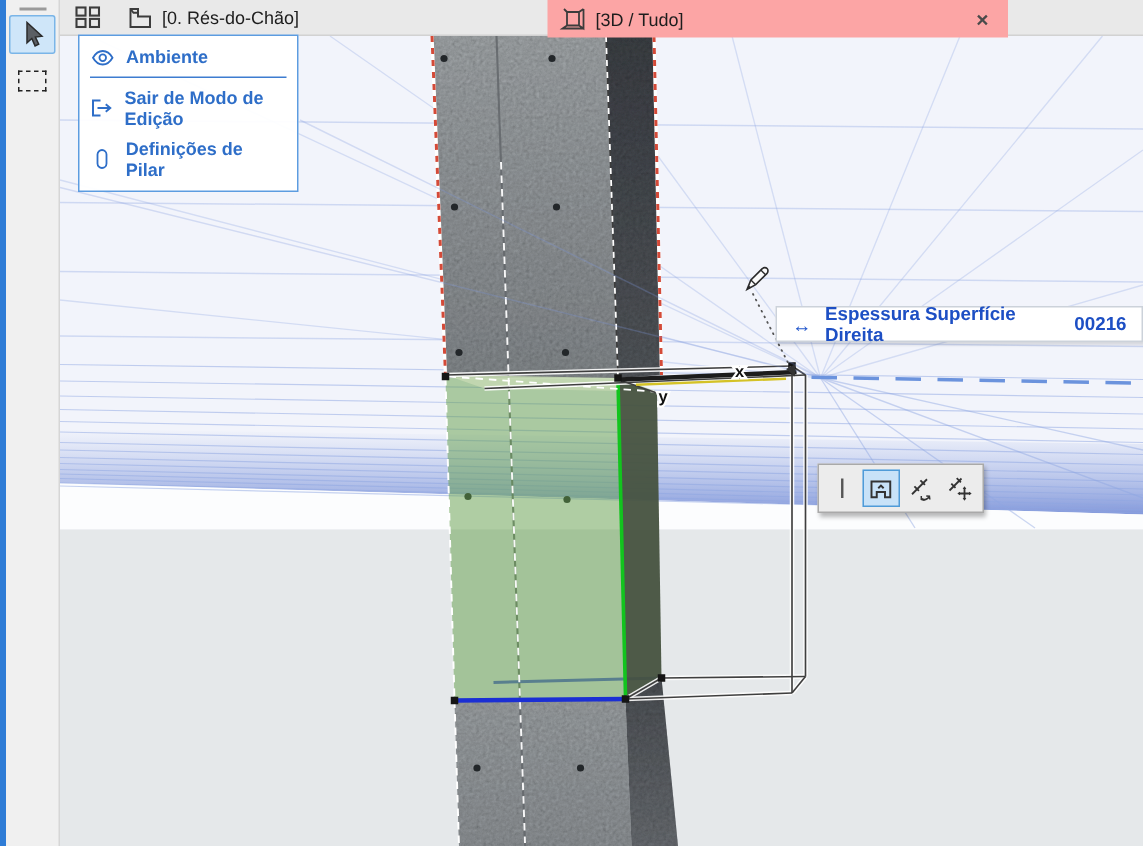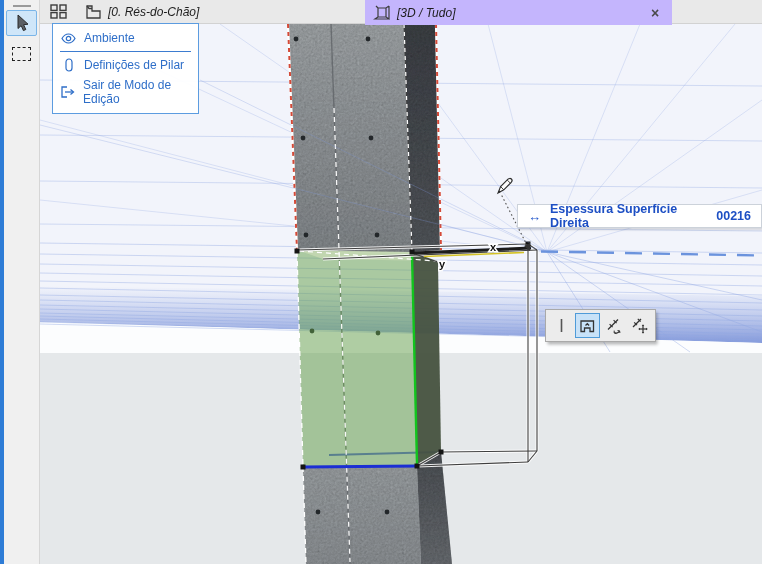--- a/index.html
+++ b/index.html
@@ -13,33 +13,33 @@
   .toolbox .accent{position:absolute;left:0;top:0;width:4px;height:564px;background:#2e7cd6;}
   .toolbox .handle{position:absolute;left:13px;top:5px;width:18px;height:2px;background:#9a9a9a;}
   .tool-btn{position:absolute;left:6px;width:31px;height:26px;background:transparent;border:1px solid transparent;
             border-radius:2px;display:flex;align-items:center;justify-content:center;padding:0;box-sizing:border-box;}
   .tool-btn.active{background:#cfe6f9;border-color:#7ab5e8;}
   .tool-select{top:10px;}
   .tool-marquee{top:41px;}
   .marquee-glyph{width:19px;height:14px;border:1.4px dashed #222;box-sizing:border-box;background:transparent;}
   
   .tabbar{position:absolute;left:40px;top:0;width:722px;height:24px;background:#e9e9e9;display:flex;
-          z-index:20;border-bottom:1px solid #d2d2d2;box-sizing:border-box;font-style:italic;}
+          z-index:20;border-bottom:1px solid #d2d2d2;box-sizing:border-box;}
   .quadbtn{width:37px;display:flex;align-items:center;justify-content:center;}
   .tab{display:flex;align-items:center;font-size:12px;color:#1d1d1d;box-sizing:border-box;white-space:nowrap;}
   .tab .ticon{margin:0 6px 0 8px;display:flex;align-items:center;}
   .tab-floor{width:288px;}
-  .tab-active{width:307px;background:#c4b5fd;height:25px;justify-content:space-between;}
+  .tab-active{width:307px;background:#fca5a5;height:25px;justify-content:space-between;}
   .tab-active .close{margin-left:auto;margin-right:13px;color:#4a4a4a;font-size:14px;line-height:14px;
                      font-weight:bold;cursor:default;}
   .tab-elev{flex:1;}
   
   .ctx-menu{position:absolute;left:52px;top:23px;width:147px;z-index:40;background:rgba(255,255,255,.95);
             border:1px solid #5c9ce0;box-sizing:border-box;padding:4px 0 4px 0;}
-  .menu-item{display:flex;align-items:center;color:#2e6ec8;font-size:12px;padding:3px 8px;cursor:default;}
+  .menu-item{display:flex;align-items:center;color:#2e6ec8;font-size:12px;padding:3px 8px;cursor:default;font-weight:bold;}
   .menu-item .micon{width:15px;display:flex;justify-content:center;margin-right:8px;}
   .menu-sep{height:1px;background:#3d7cd0;margin:3px 7px;}
   
   .tip{position:absolute;left:517px;top:204px;height:24px;z-index:35;background:#fff;border:1px solid #ccd2da;
        box-shadow:1px 2px 2px rgba(0,0,0,.12);display:flex;align-items:center;padding:0 10px;box-sizing:border-box;}
   .tip .arr{color:#2458cc;font-size:13px;font-weight:bold;margin-right:9px;}
   .tip .lbl,.tip .val{color:#1d4fc4;font-size:12.5px;font-weight:bold;}
   .tip .val{margin-left:8px;}
   
   .pet{position:absolute;left:545px;top:309px;z-index:25;background:#ececec;border:1px solid #a9a9a9;
@@ -294,35 +294,35 @@
         <svg width="15" height="11" viewBox="0 0 15 11" fill="none" stroke="#2e6ec8" stroke-width="1.2">
           <path d="M1,5.5 C3,2 5.2,1 7.5,1 C9.8,1 12,2 14,5.5 C12,9 9.8,10 7.5,10 C5.2,10 3,9 1,5.5 Z"></path>
           <circle cx="7.5" cy="5.5" r="2.2"></circle>
         </svg>
       </span>
       <span>Ambiente</span>
     </div>
     <div class="menu-sep"></div>
     <div class="menu-item">
       <span class="micon">
-        <svg width="8" height="14" viewBox="0 0 8 14" fill="none" stroke="#2e6ec8" stroke-width="1.2">
-          <rect x="1" y="1" width="6" height="12" rx="3"></rect>
-        </svg>
-      </span>
-      <span>Definições de Pilar</span>
-    </div>
-    <div class="menu-item">
-      <span class="micon">
         <svg width="14" height="12" viewBox="0 0 14 12" fill="none" stroke="#2e6ec8" stroke-width="1.3">
           <path d="M6,1 H1 V11 H6"></path>
             <line x1="4" y1="6" x2="12" y2="6"></line>
           <path d="M9.5,3.5 L12.5,6 L9.5,8.5" fill="none"></path>
         </svg>
       </span>
       <span>Sair de Modo de Edição</span>
+    </div>
+    <div class="menu-item">
+      <span class="micon">
+        <svg width="8" height="14" viewBox="0 0 8 14" fill="none" stroke="#2e6ec8" stroke-width="1.2">
+          <rect x="1" y="1" width="6" height="12" rx="3"></rect>
+        </svg>
+      </span>
+      <span>Definições de Pilar</span>
     </div>
   </div>
 
   <div class="tip">
     <span class="arr">↔</span>
     <span class="lbl">Espessura Superfície Direita</span>
     <span class="val">00216</span>
   </div>
 
   <div class="pet">

